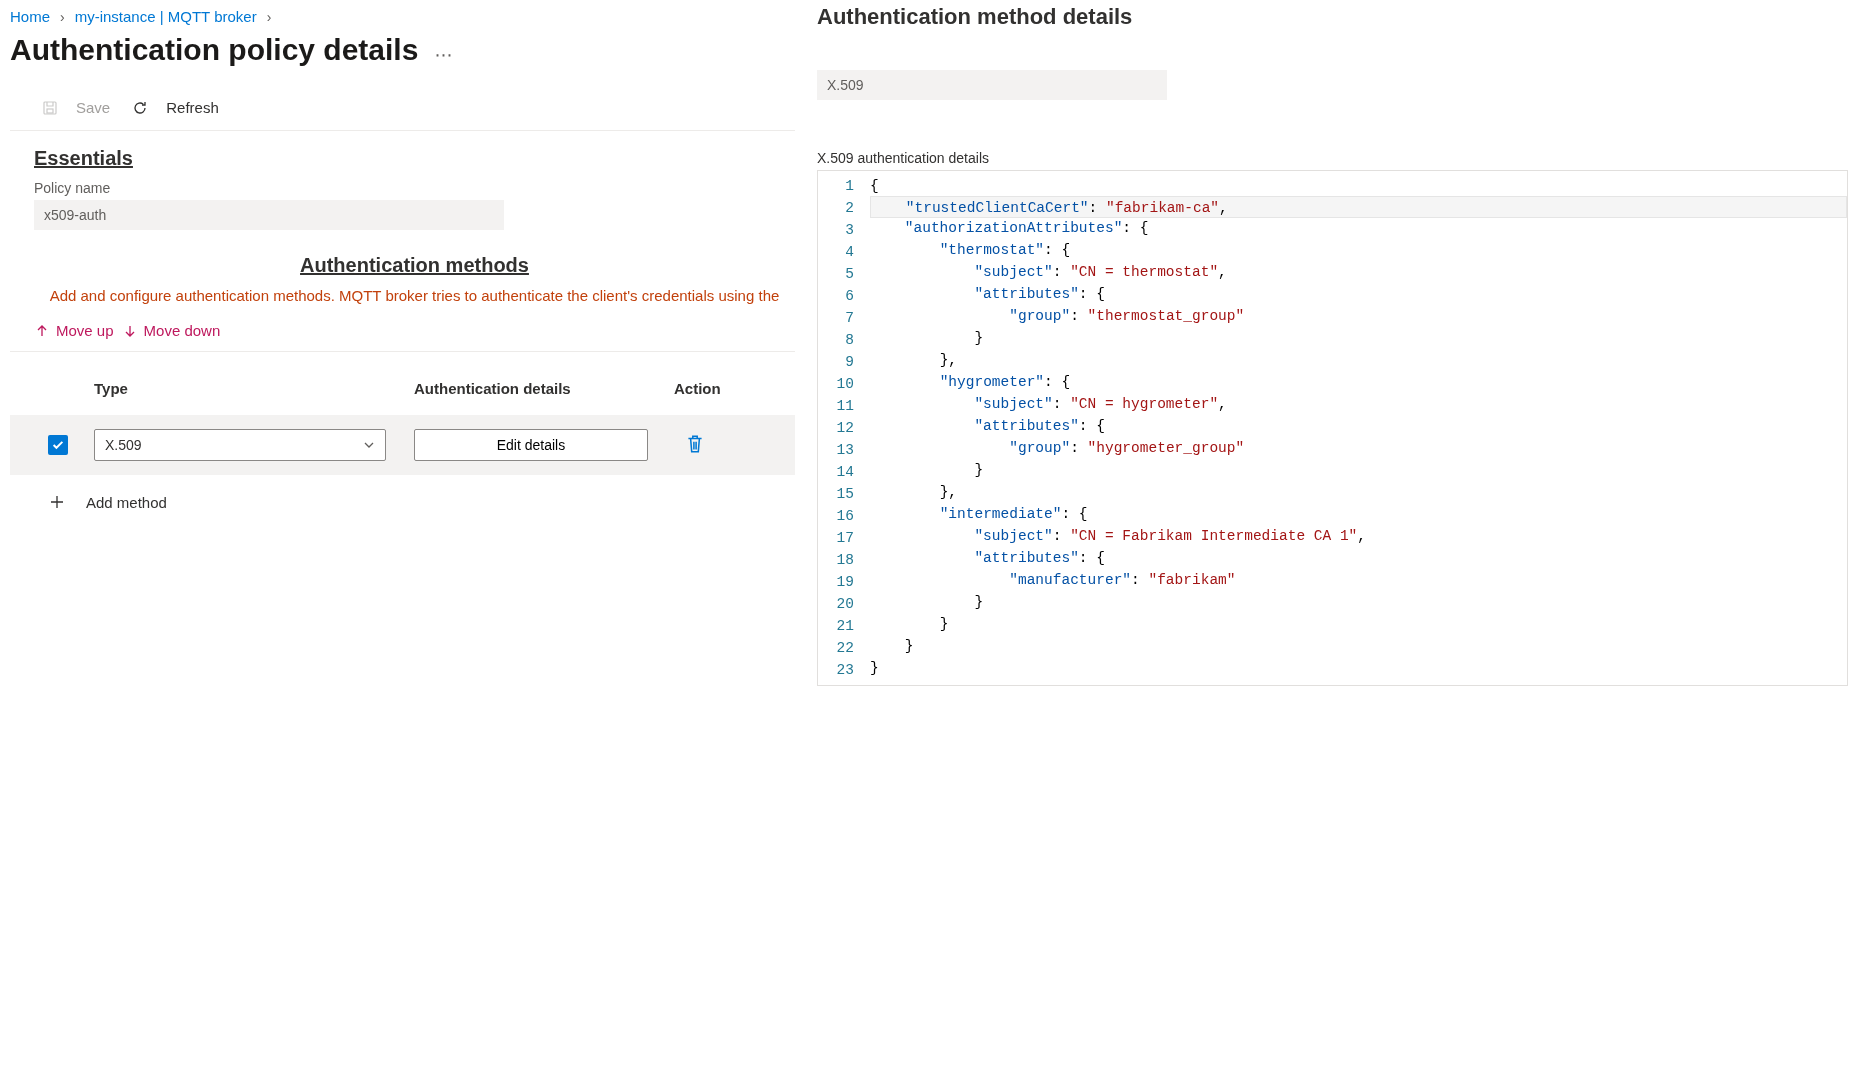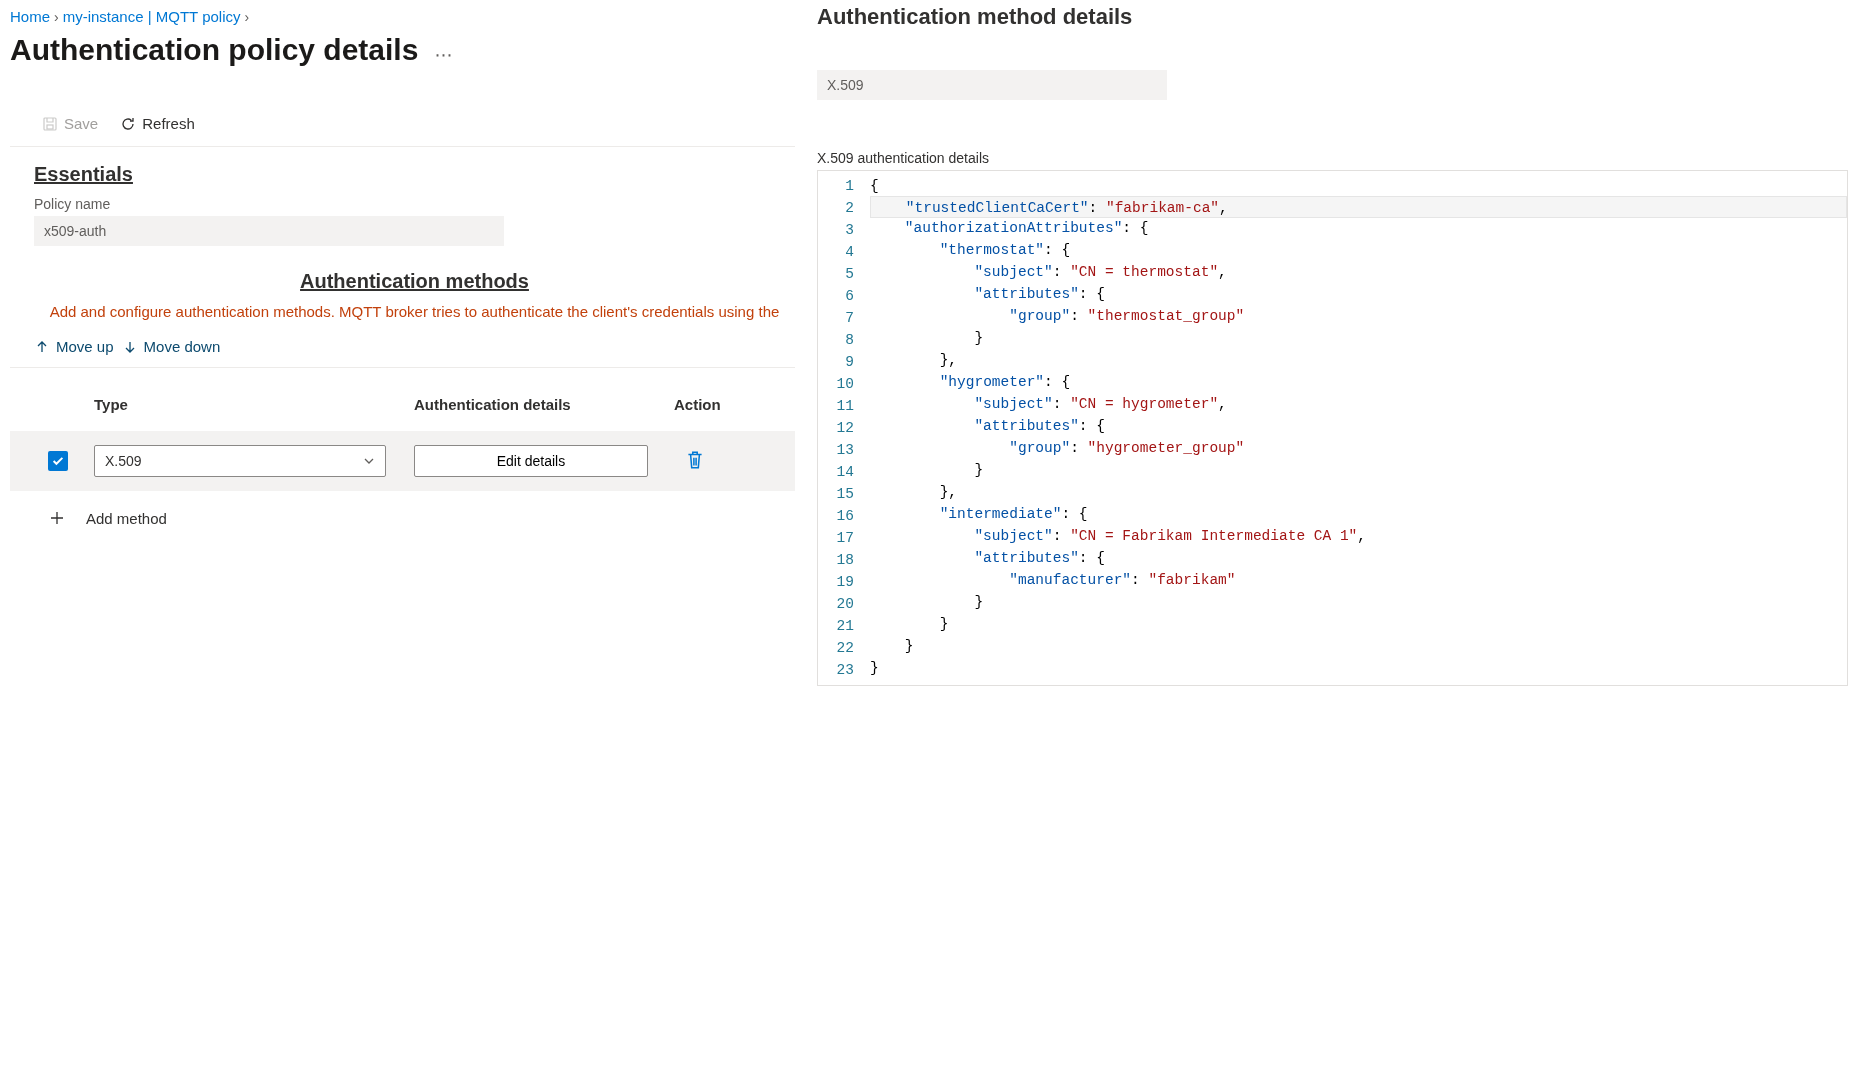--- a/index.html
+++ b/index.html
@@ -20,21 +20,21 @@
   }
   .right-pane {
     flex: 1;
     padding: 4px 20px 0 22px;
     border-left: none;
   }
   
   .breadcrumb {
     display: flex;
     align-items: center;
-    gap: 4px;
+    gap: 10px;
     font-size: 15px;
     padding: 2px 0 2px 0;
   }
   .breadcrumb a {
     color: #0078d4;
     text-decoration: none;
   }
   .breadcrumb .sep {
     color: #605e5c;
     font-size: 14px;
@@ -61,28 +61,27 @@
   .toolbar {
     display: flex;
     align-items: center;
     gap: 6px;
     padding: 20px 0 10px 24px;
     border-bottom: 1px solid #edebe9;
   }
   .tool-btn {
     display: inline-flex;
     align-items: center;
-    gap: 6px;
+    gap: 18px;
     padding: 4px 8px;
     border: none;
     background: transparent;
     font-size: 15px;
     color: #323130;
     cursor: pointer;
-    margin-top: 16px;
   }
   .tool-btn svg { width: 16px; height: 16px; }
   .tool-btn.disabled { color: #a19f9d; }
   .tool-btn.disabled svg { opacity: 0.55; }
   
   .section {
     padding: 16px 0 0 24px;
   }
   .section-heading {
     font-size: 20px;
@@ -114,21 +113,21 @@
     gap: 8px;
     padding: 18px 0 12px 24px;
     border-bottom: 1px solid #edebe9;
   }
   .move-btn {
     display: inline-flex;
     align-items: center;
     gap: 6px;
     border: none;
     background: transparent;
-    color: #0c4a6e;
+    color: #be185d;
     font-size: 15px;
     cursor: pointer;
   }
   
   .methods-table {
     padding-left: 24px;
   }
   .thead {
     display: flex;
     align-items: center;
@@ -248,21 +247,21 @@
   .tok-str { color: #a31515; }
   .tok-punc { color: #000000; }
 </style>
 </head>
 <body>
 
 <div class="left-pane">
   <div class="breadcrumb">
     <a href="#">Home</a>
     <span class="sep">›</span>
-    <a href="#">my-instance | MQTT policy</a>
+    <a href="#">my-instance | MQTT broker</a>
     <span class="sep">›</span>
   </div>
 
   <div class="page-title-row">
     <h1 class="page-title">Authentication policy details</h1>
     <span class="ellipsis">⋯</span>
   </div>
 
   <div class="toolbar">
     <button class="tool-btn disabled">

